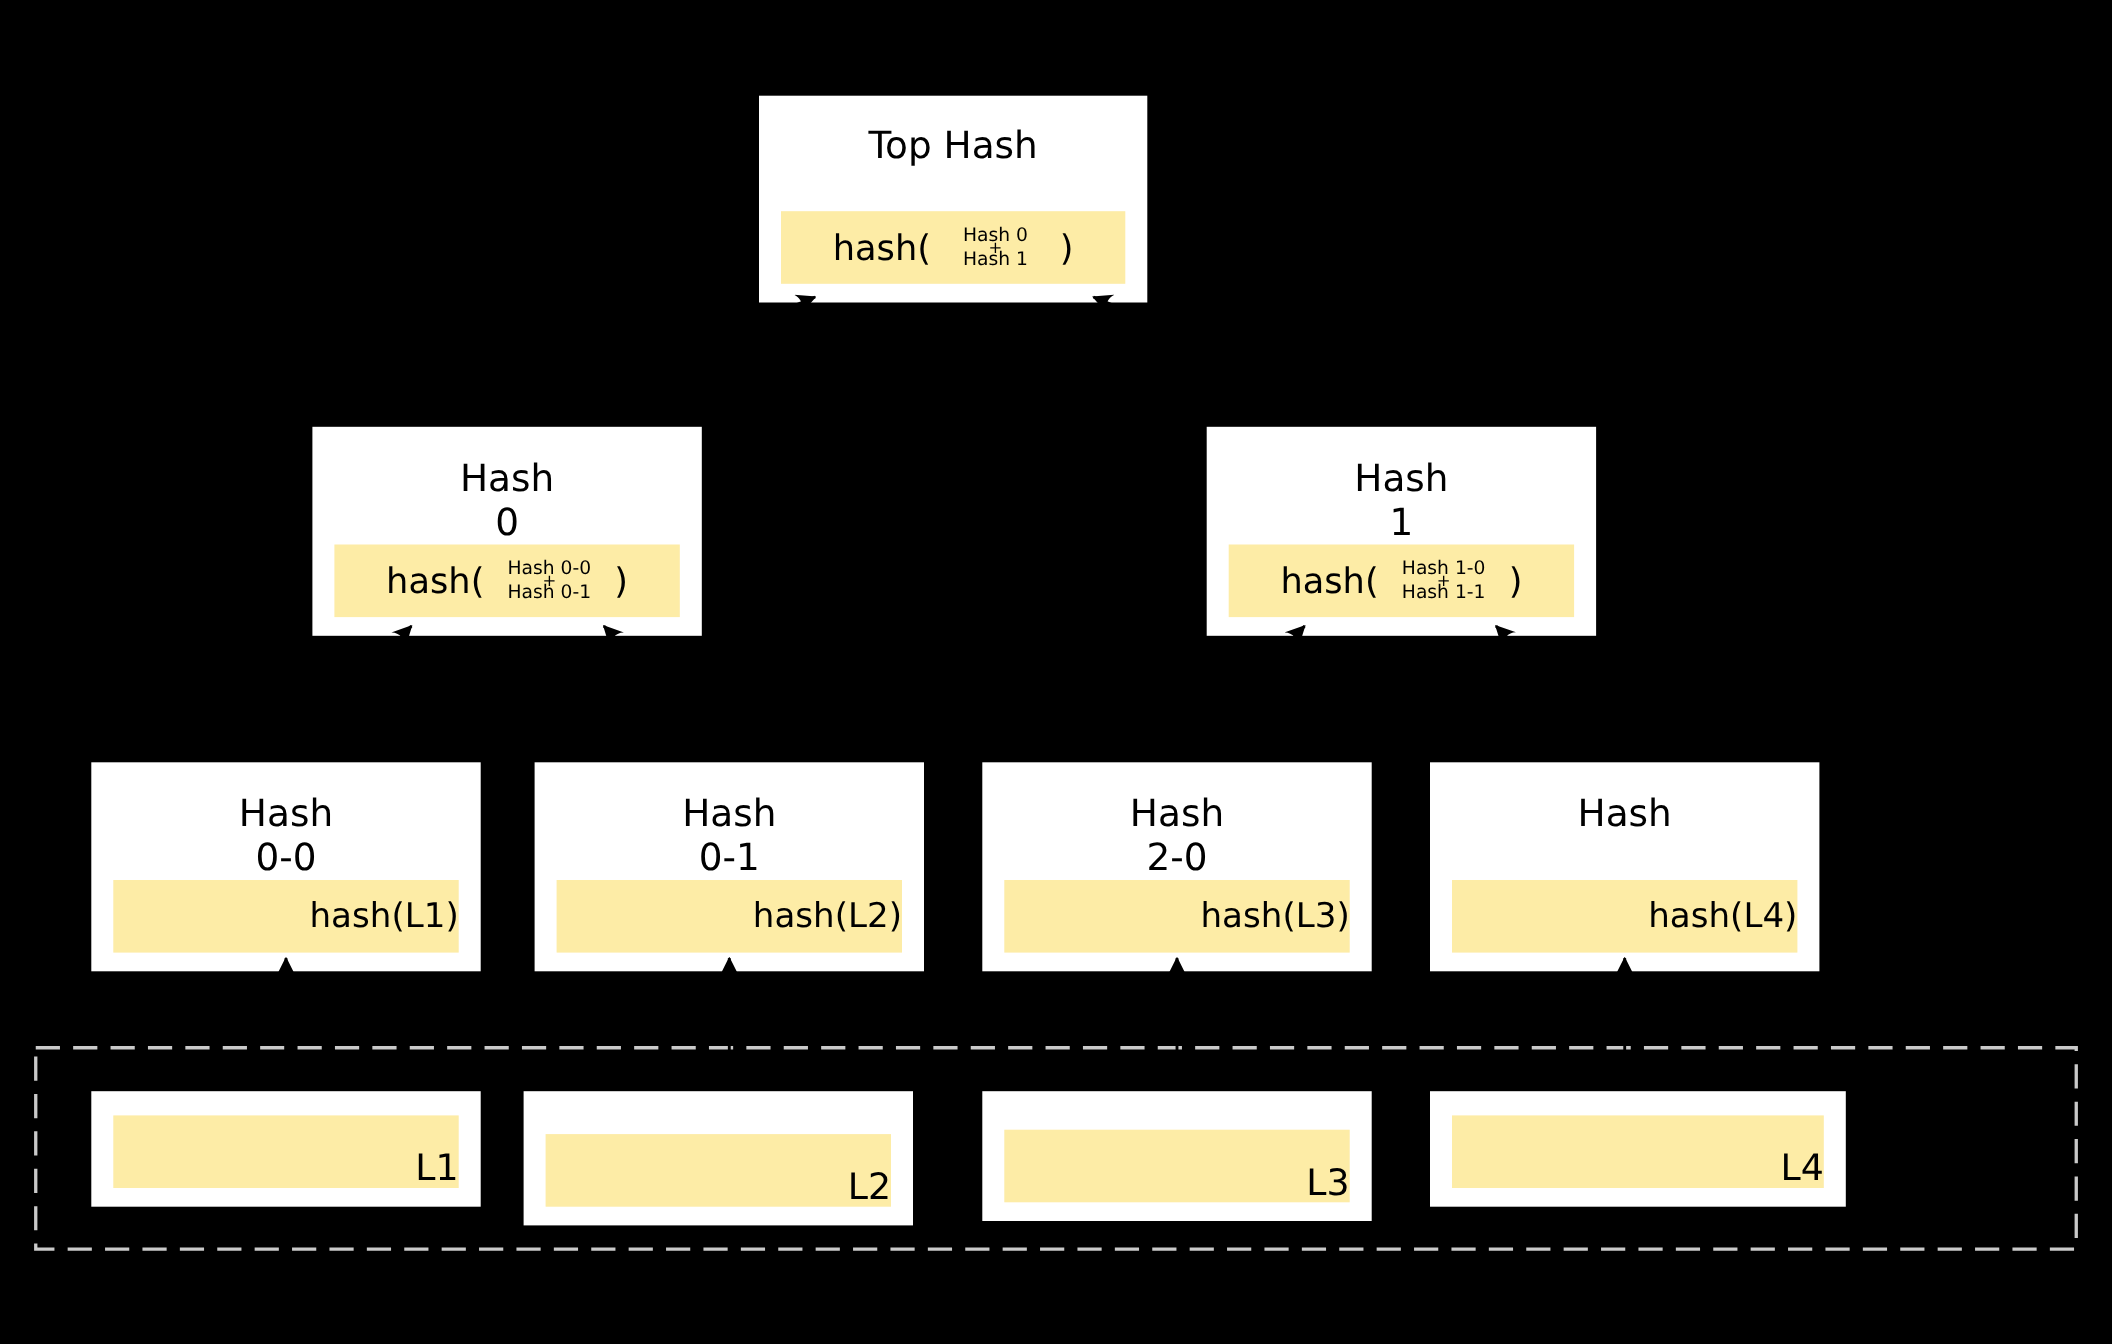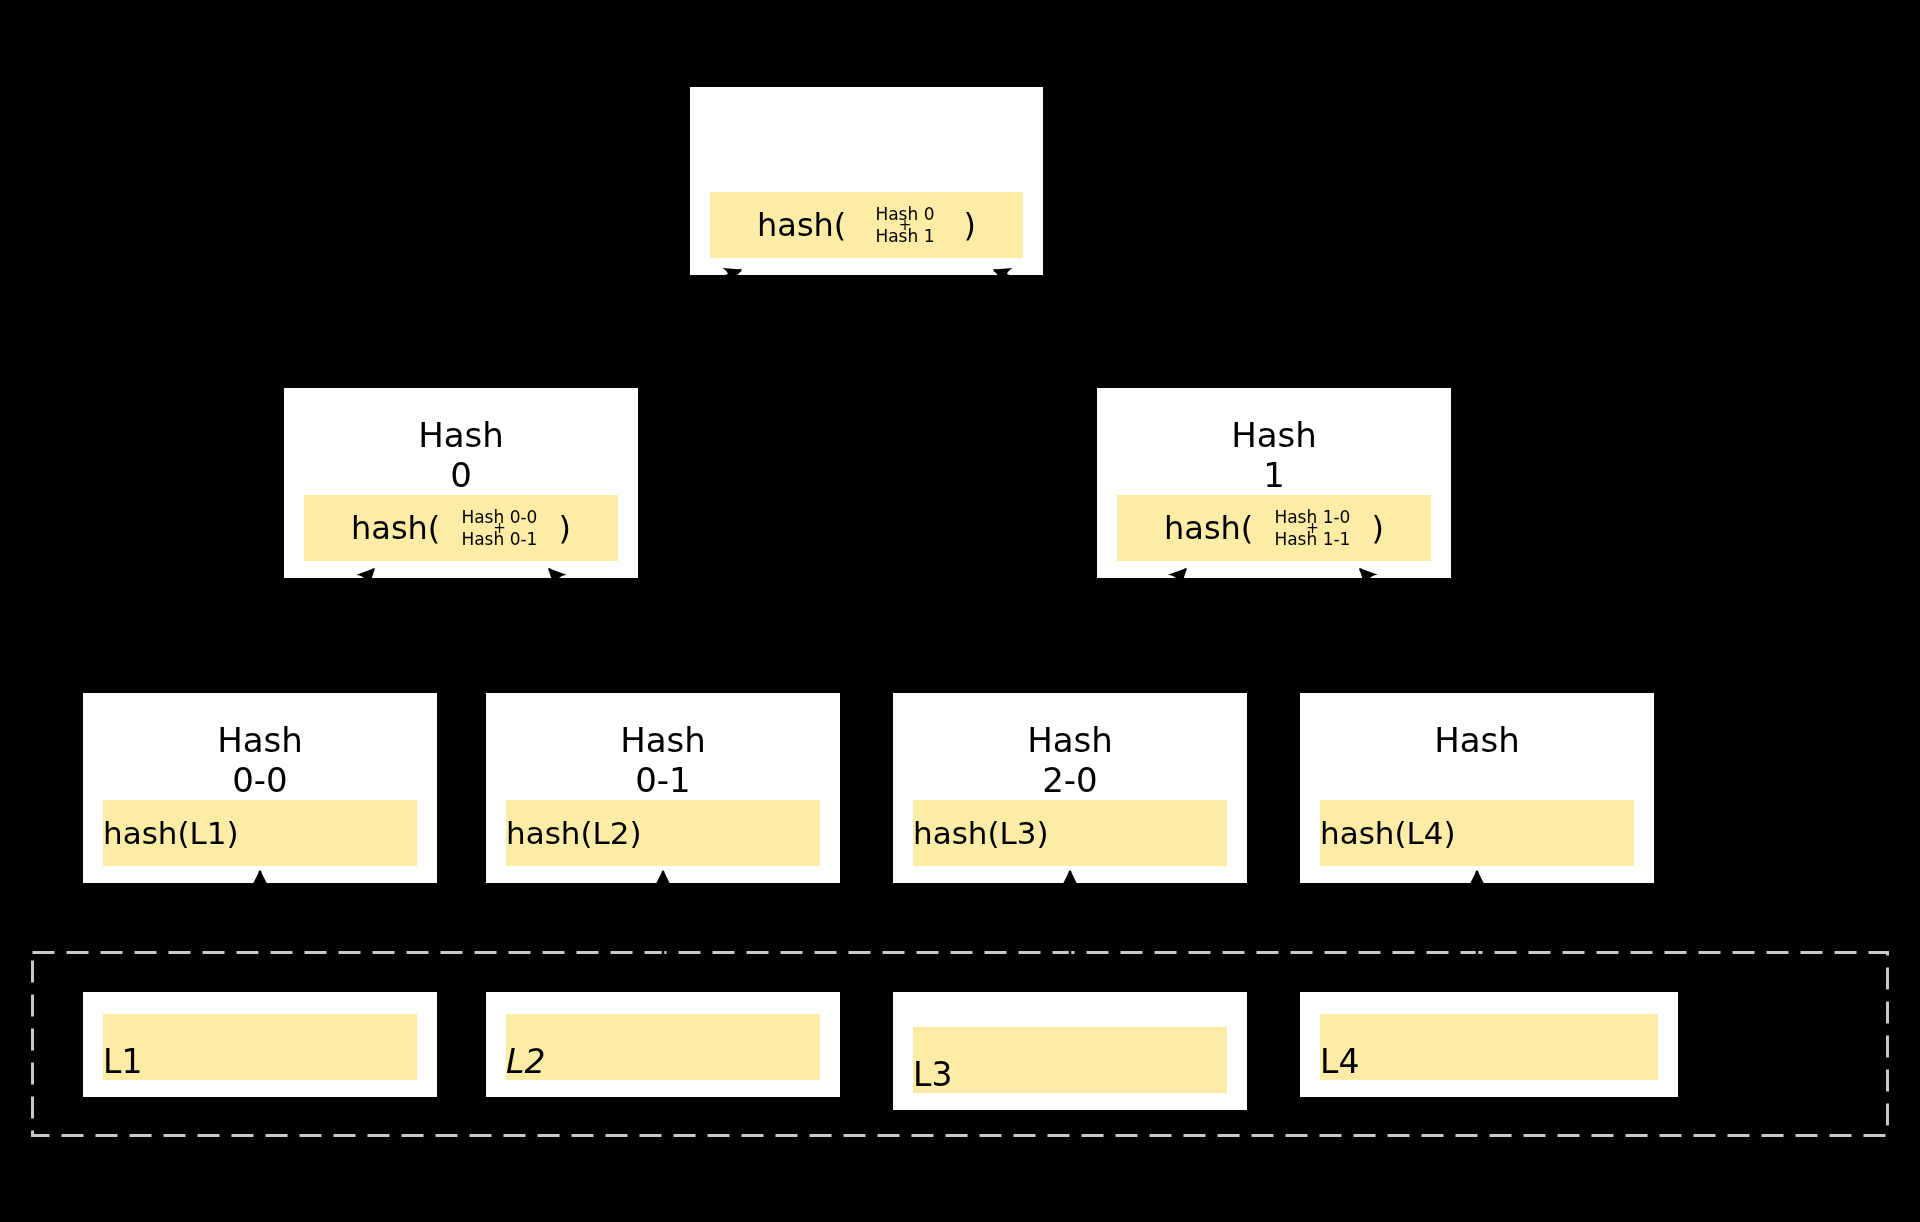--- a/index.html
+++ b/index.html
@@ -29,21 +29,21 @@
     left: 20px; right: 20px;
     bottom: 17px; height: 66px;
     background: #FDECA6;
     display: flex;
     align-items: center;
   }
   .strip.formula {
     justify-content: space-between;
     padding: 0 47px;
   }
-  .strip.center { justify-content: flex-start; }
+  .strip.center { justify-content: flex-end; }
   .big { font-size: 32px; }
   .stack {
     display: block;
     text-align: center;
     font-size: 17px;
     line-height: 13px;
   }
   .stack .arg { display: block; }
   .stack .plus { display: block; font-size: 15px; line-height: 9px; }
   .leaf-label { font-size: 31px; }
@@ -52,20 +52,21 @@
     position: absolute;
     left: 0; top: 0;
     z-index: 5;
     pointer-events: none;
   }
 </style>
 </head>
 <body>
 
 <div class="node root" style="left:690px; top:87px; width:353px; height:188px;">
+  <div class="title">Top Hash</div>
   <div class="strip formula">
     <span class="big">hash(</span>
     <span class="stack">
       <span class="arg">Hash 0</span>
       <span class="plus">+</span>
       <span class="arg">Hash 1</span>
     </span>
     <span class="big">)</span>
   </div>
 </div>
@@ -140,21 +141,21 @@
     <span class="leaf-label">hash(L4)</span>
   </div>
 </div>
 
 <div class="node" style="left:83px; top:992px; width:354px; height:105px;">
   <div class="strip center">
     <span class="data-label">L1</span>
   </div>
 </div>
 
-<div class="node" style="left:486px; top:992px; width:354px; height:105px;font-style:italic;">
+<div class="node" style="left:476px; top:992px; width:354px; height:122px;">
   <div class="strip center">
     <span class="data-label">L2</span>
   </div>
 </div>
 
 <div class="node" style="left:893px; top:992px; width:354px; height:118px;">
   <div class="strip center">
     <span class="data-label">L3</span>
   </div>
 </div>

